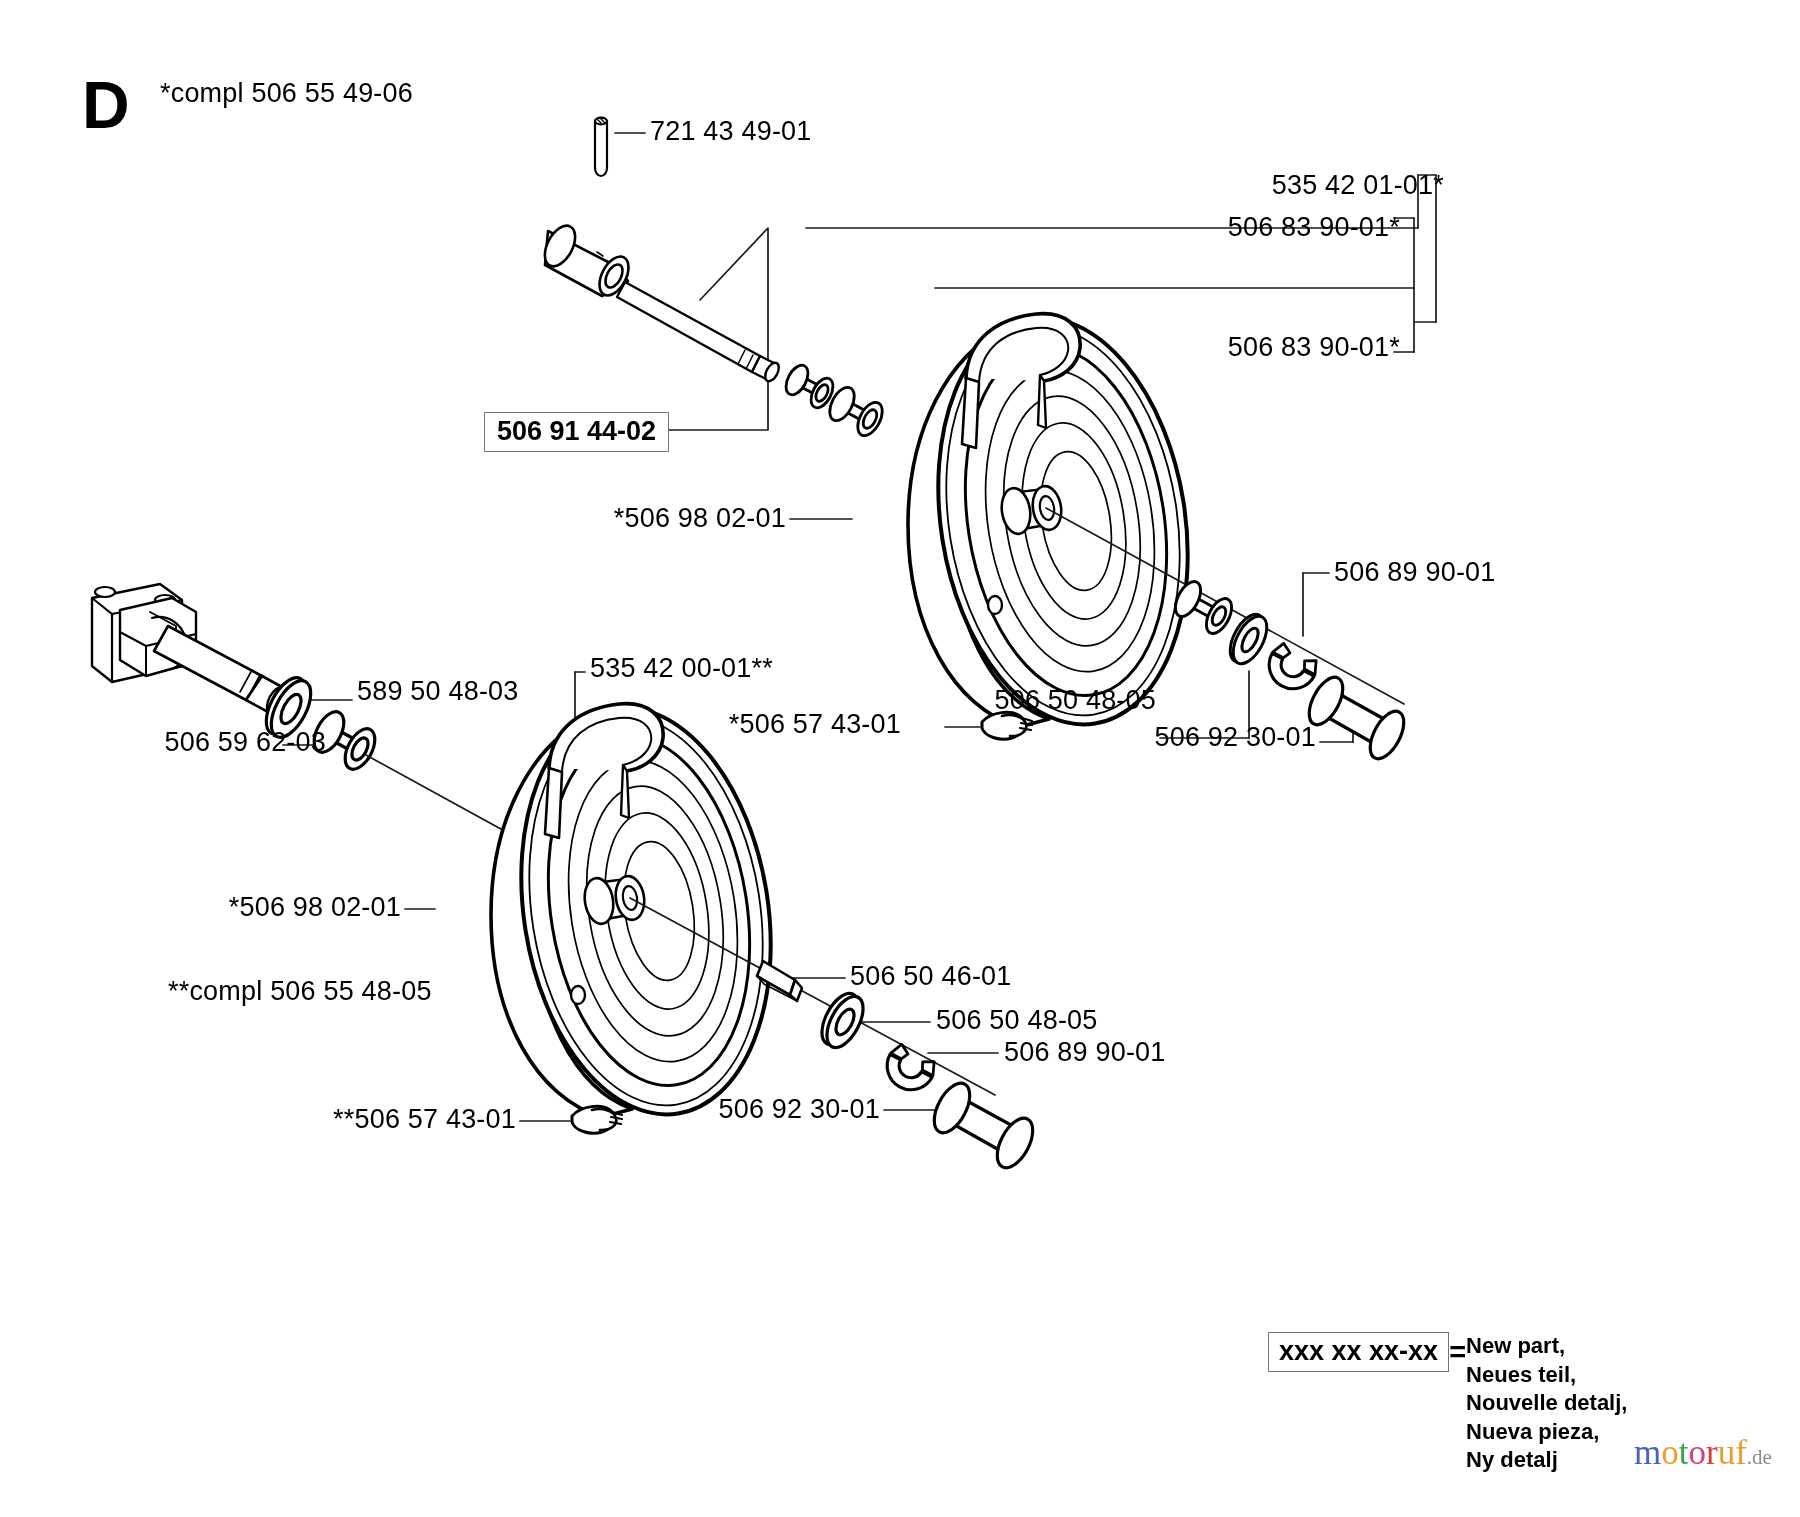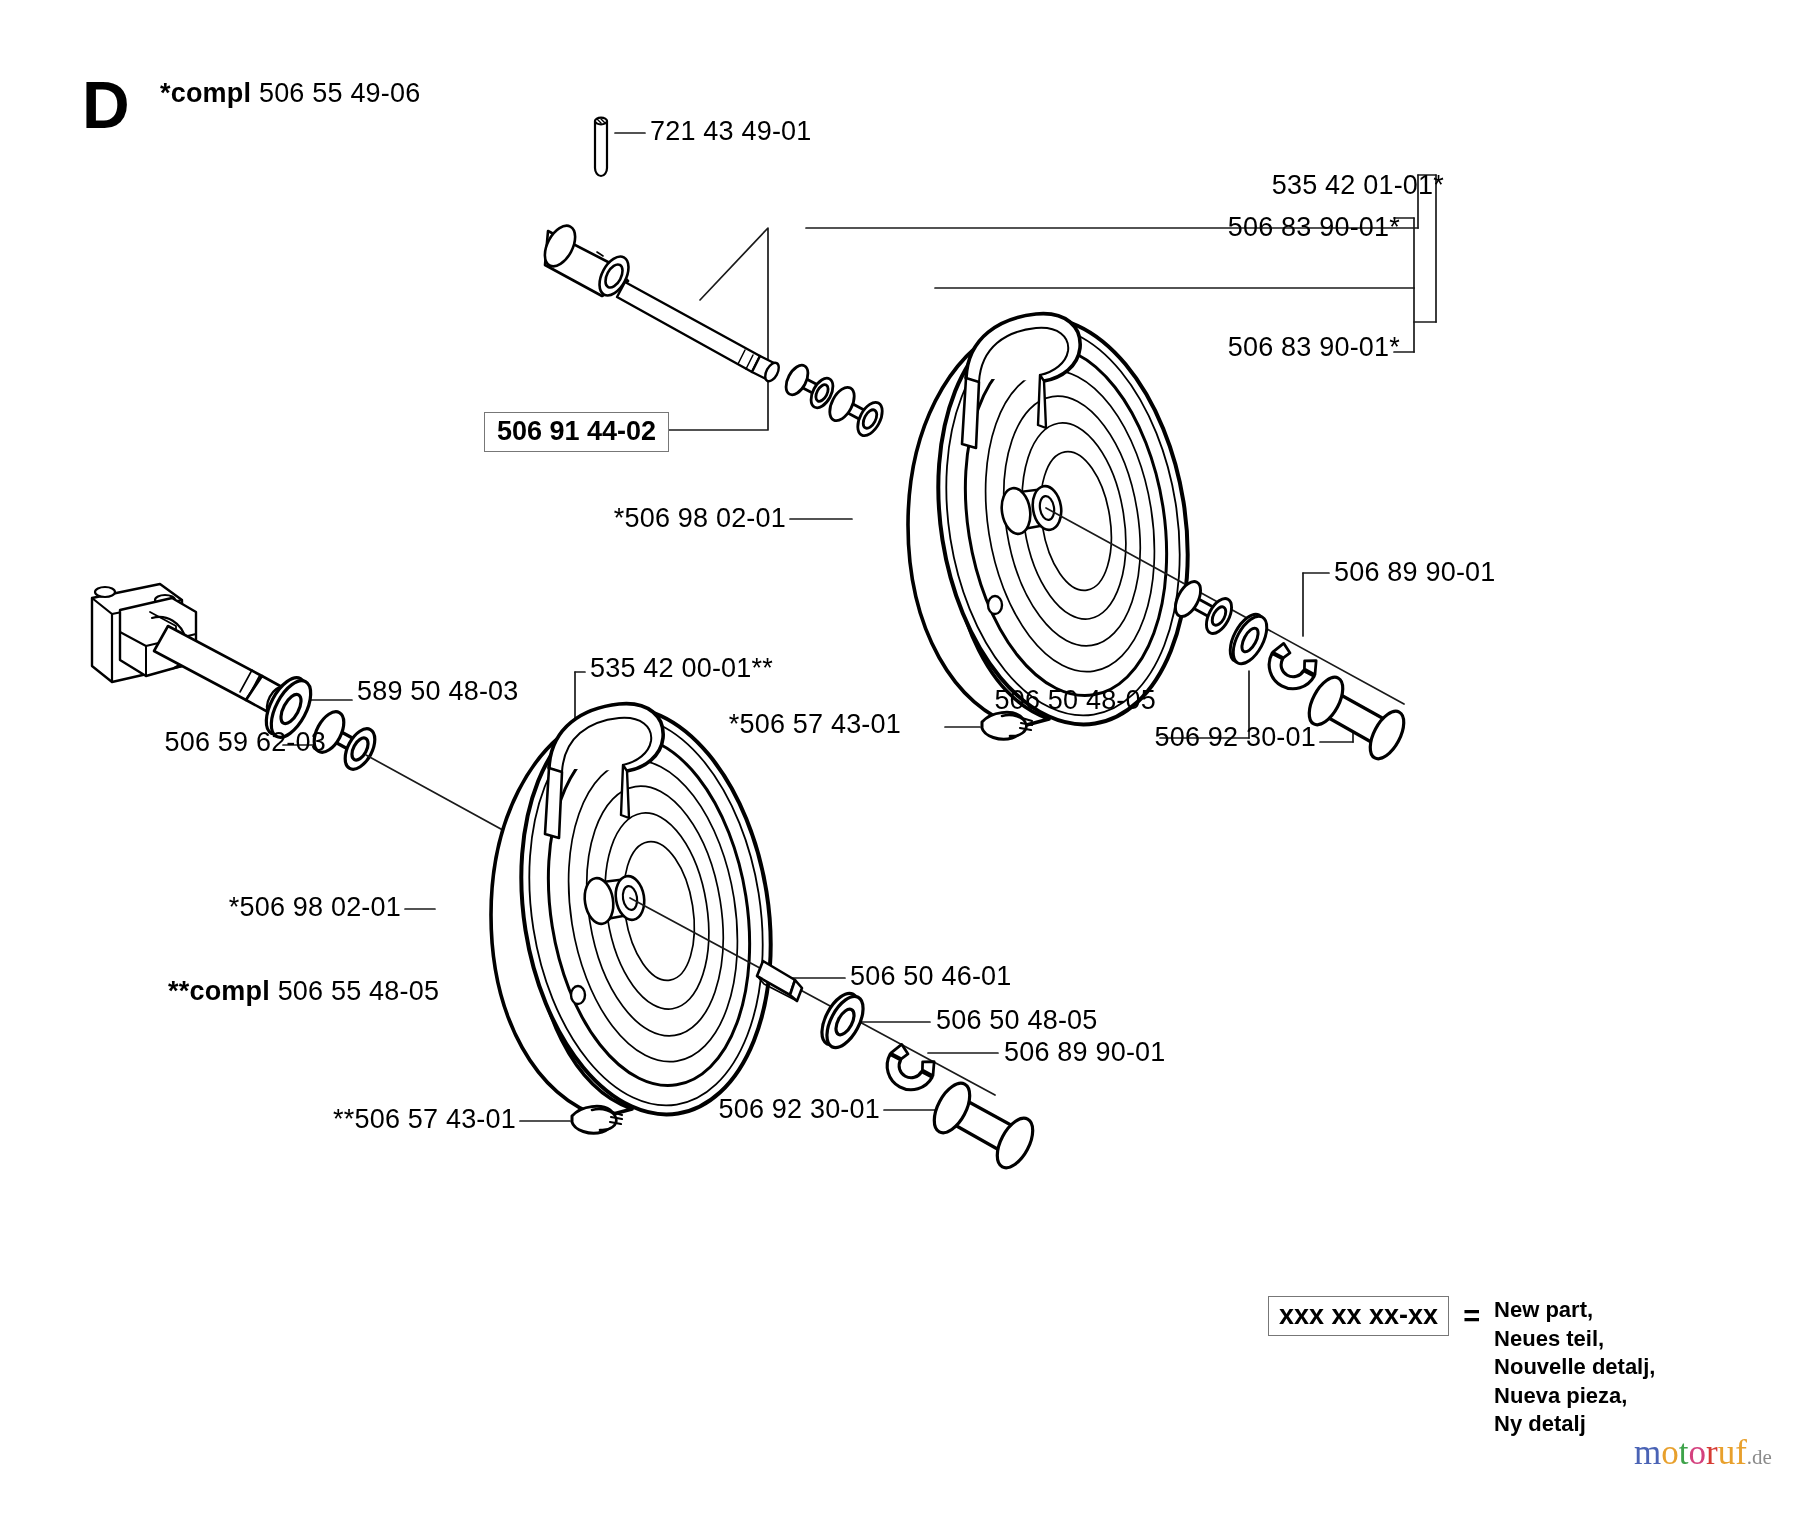--- a/index.html
+++ b/index.html
@@ -3,27 +3,27 @@
 <meta charset="utf-8">
 <style>
   html,body{margin:0;padding:0;background:#fff;}
   body{width:1800px;height:1517px;position:relative;
        font-family:"Liberation Sans",sans-serif;color:#000;overflow:hidden;}
   #sheet{position:absolute;inset:0;width:1800px;height:1517px;}
   svg{position:absolute;top:0;left:0;width:1800px;height:1517px;overflow:visible;}
 
   .lbl{position:absolute;font-size:27px;letter-spacing:.2px;white-space:nowrap;line-height:1;}
   .lbl.r{transform:translateX(-100%);}
-  .bold{font-weight:bold;}
+  .bold{font-weight:normal;}
   .sectionletter{position:absolute;font-size:66px;font-weight:bold;line-height:1;}
   .boxlbl{position:absolute;border:1.5px solid #777;background:#fff;
           font-size:27px;font-weight:bold;padding:5px 12px 6px;line-height:1;white-space:nowrap;}
 
   
-  #legend{position:absolute;display:flex;align-items:flex-start;gap:14px;}
+  #legend{position:absolute;display:flex;align-items:flex-start;gap:0;margin-top:36px;}
   #legend .lg-box{border:1.5px solid #777;background:#fff;font-size:27px;font-weight:bold;
                   padding:5px 10px 6px;line-height:1;white-space:nowrap;}
   #legend .lg-eq{font-size:29px;font-weight:bold;line-height:1.15;padding-top:4px;}
   #legend .lg-list{font-size:22px;font-weight:bold;line-height:1.30;white-space:nowrap;}
 
   
   #wm{position:absolute;font-family:"Liberation Serif",serif;font-size:35px;line-height:1;white-space:nowrap;}
   #wm .de{font-size:21px;color:#8a8a8a;}
 </style>
 </head>

